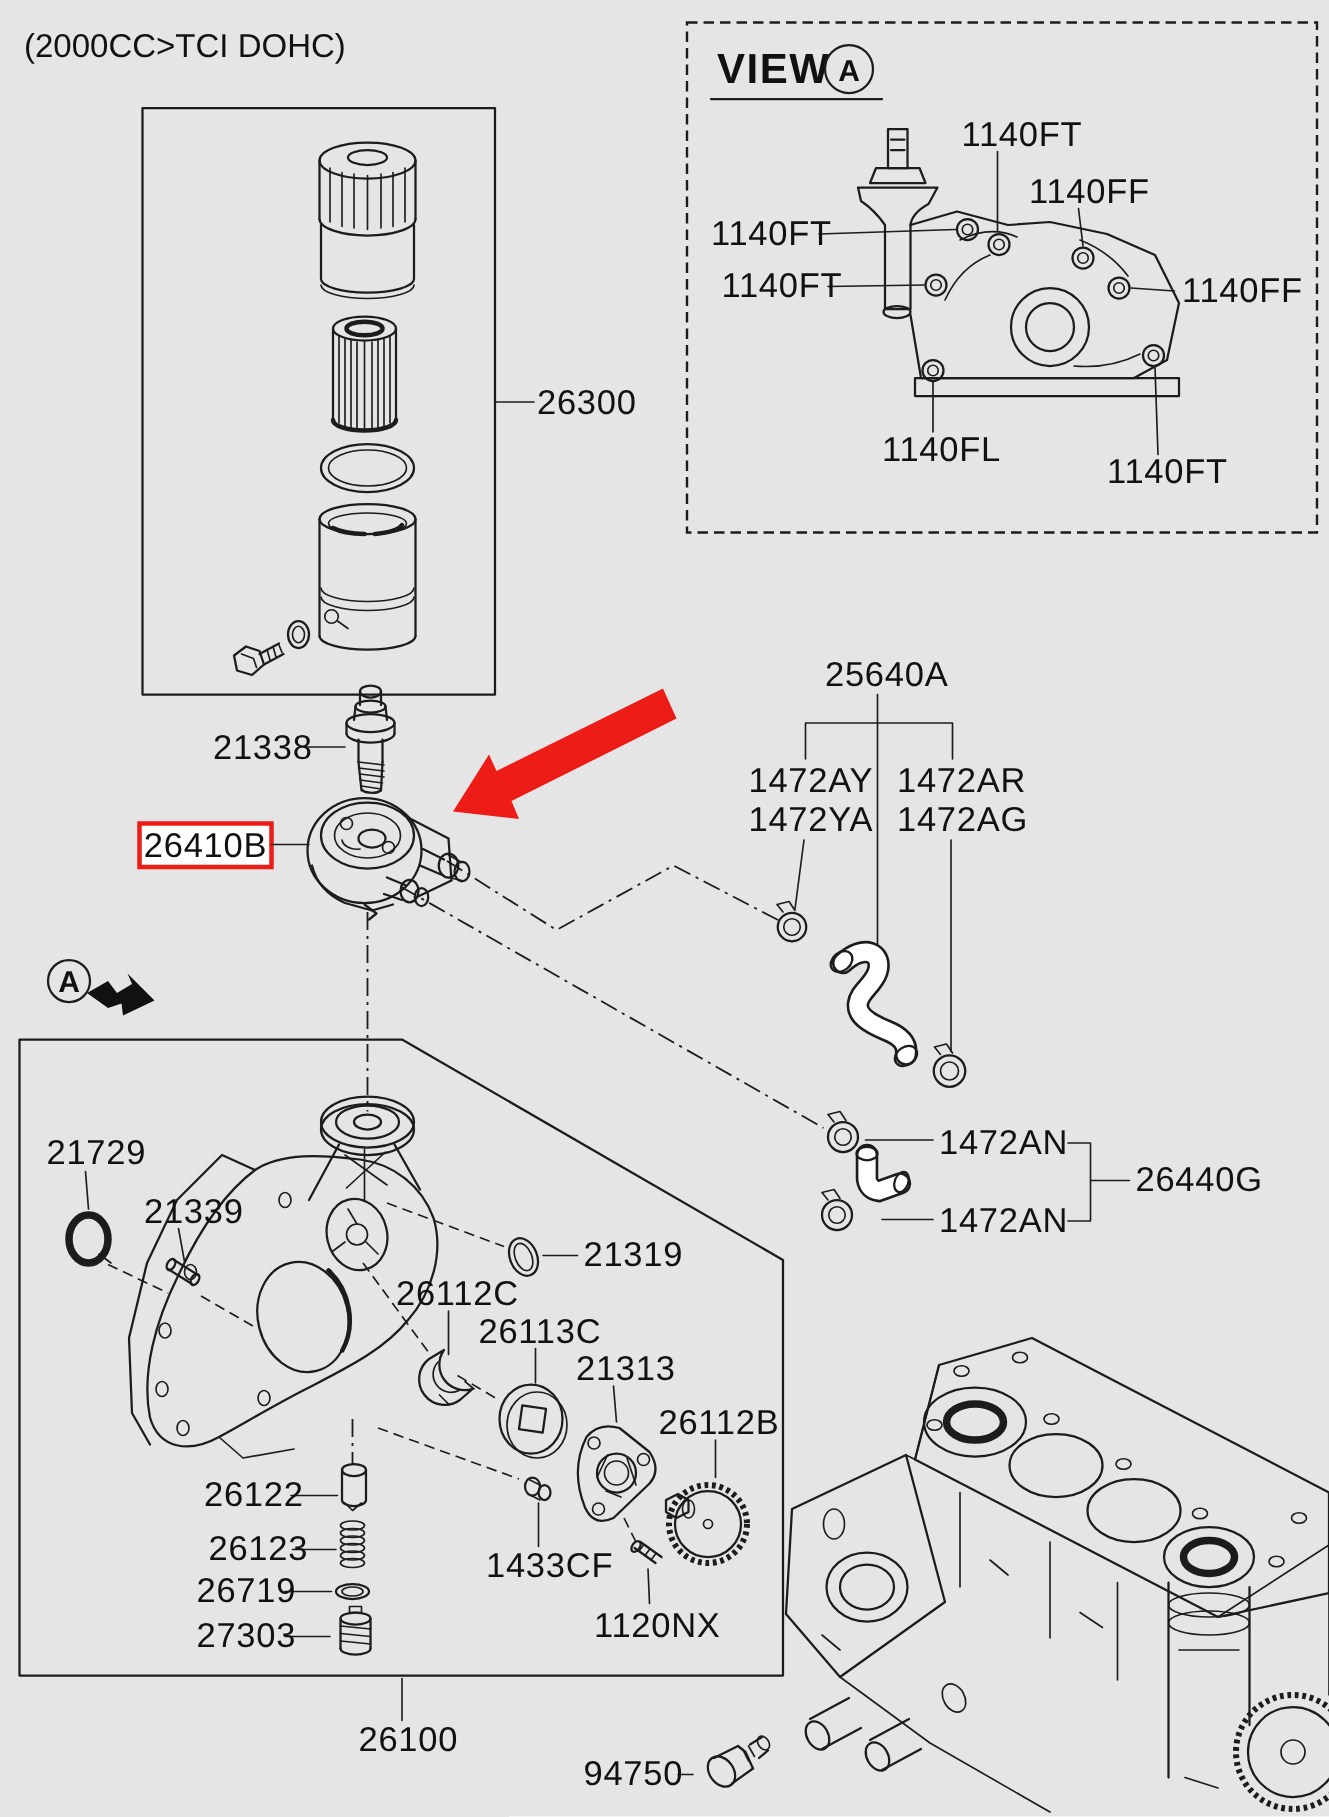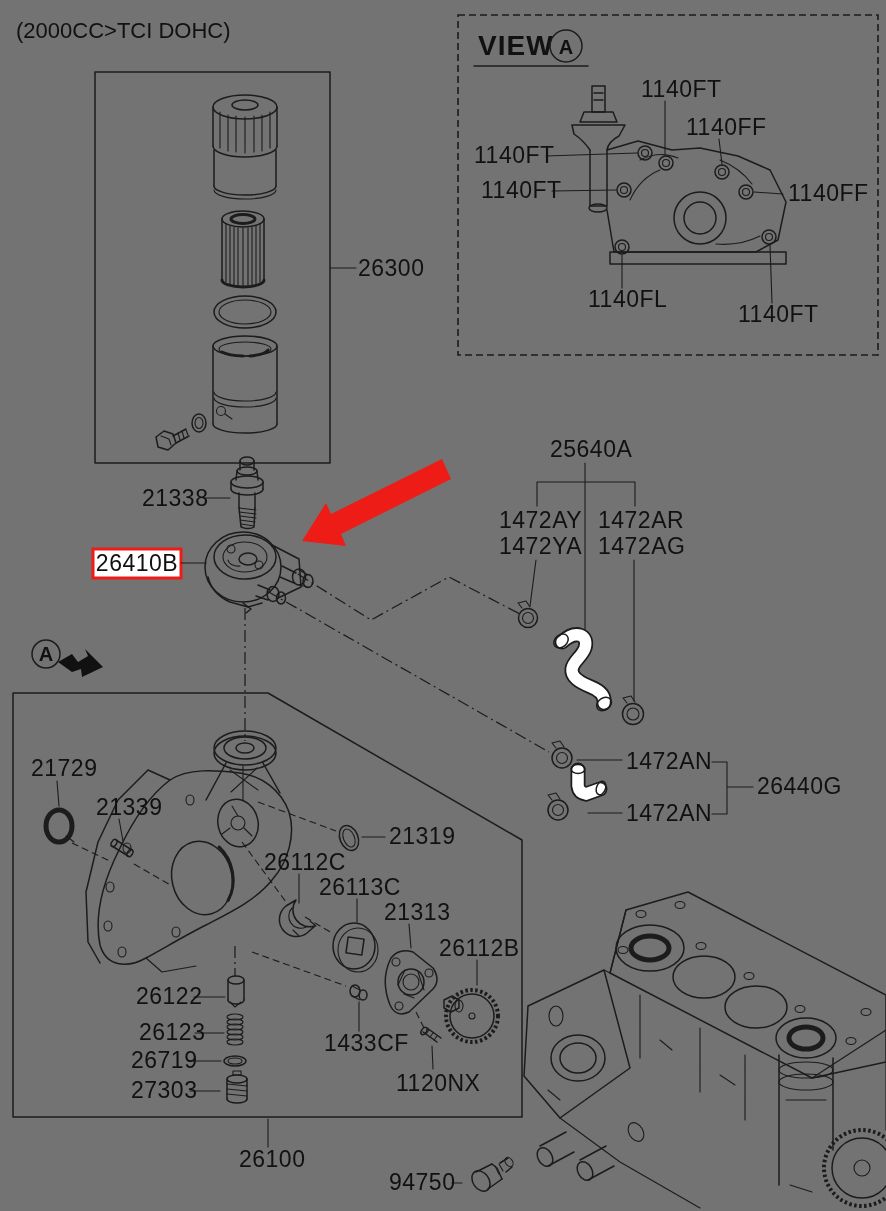--- a/index.html
+++ b/index.html
@@ -1,16 +1,16 @@
 <!DOCTYPE html>
 <html><head>
 <meta charset="utf-8">
 <style>
   html,body{margin:0;padding:0;background:#ffffff;}
-  #stage{position:relative;width:886px;height:1211px;background:#737373;overflow:hidden;
+  #stage{position:relative;width:886px;height:1211px;background:#e5e5e5;overflow:hidden;
          font-family:"Liberation Sans", sans-serif;}
   svg{position:absolute;left:0;top:0;}
   .ln{fill:none;stroke:#1c1c1c;stroke-width:1.5;stroke-linecap:round;stroke-linejoin:round;}
   .thin{stroke-width:1.1;}
   .thick{stroke-width:3;}
   .seal{stroke-width:5;}
   .tube{fill:none;stroke:#1c1c1c;stroke-width:15;stroke-linecap:round;}
   .tubein{fill:none;stroke:#ffffff;stroke-width:11.5;stroke-linecap:round;}
   .dashdot{fill:none;stroke:#1c1c1c;stroke-width:1.2;stroke-dasharray:12 4 2 4;}
   .dsh{fill:none;stroke:#1c1c1c;stroke-width:1.1;stroke-dasharray:7 4;}

